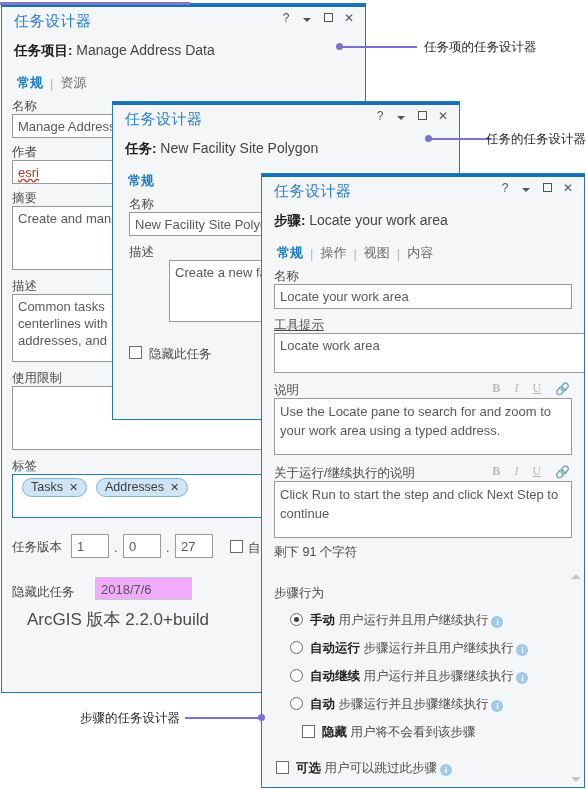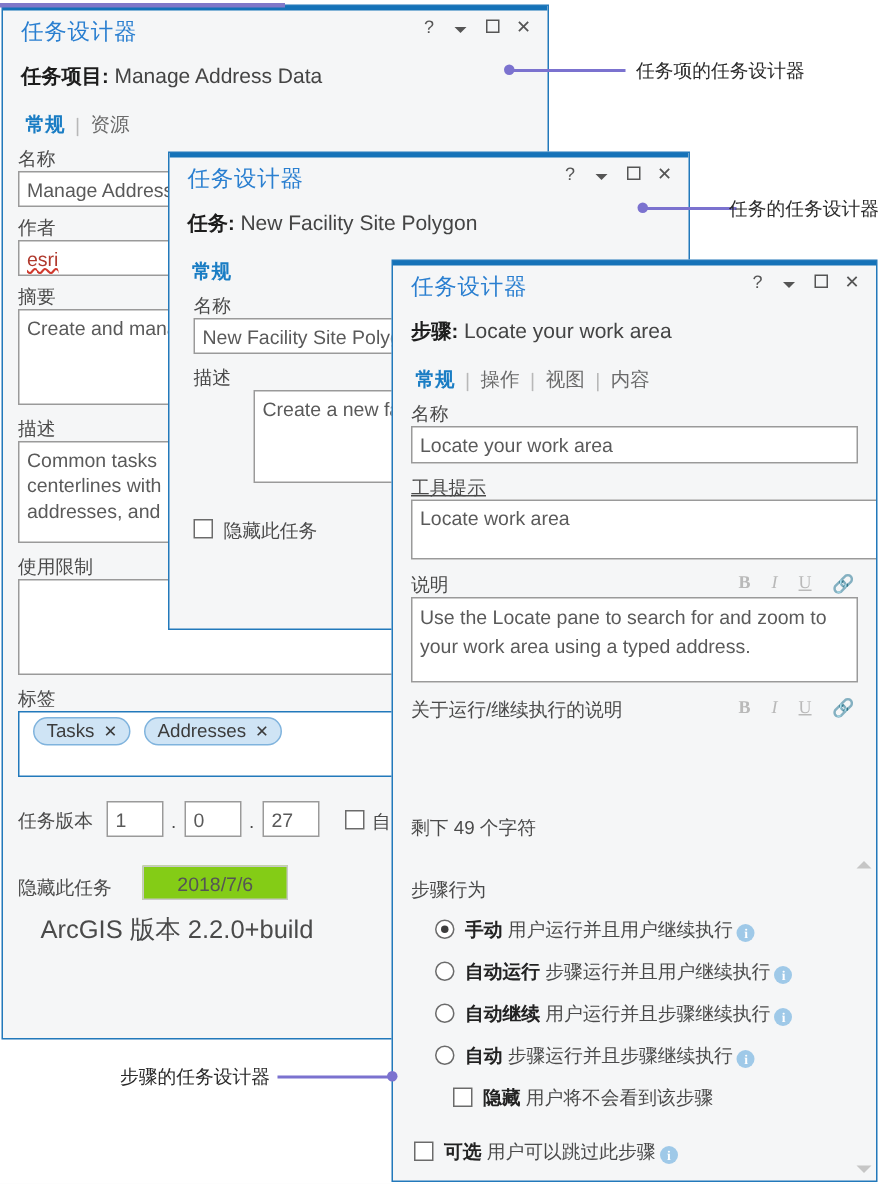--- a/index.html
+++ b/index.html
@@ -103,21 +103,21 @@
     border: 1px solid #9a9a9a;
     box-sizing: border-box;
     font-size: 13px;
     color: #5a5a5a;
     padding: 3px 5px;
     overflow: hidden;
     line-height: 17px;
     white-space: nowrap;
   }
   .fbox.multi { white-space: normal; }
-  .fbox.grey { background: #84cc16; border-color: #c8c8c8; color: #555; text-align: center; }
+  .fbox.grey { background: #f0abfc; border-color: #c8c8c8; color: #555; }
 
   
   .cbx {
     position: absolute;
     width: 13px; height: 13px;
     border: 1.5px solid #6b6b6b;
     background: #fff;
     box-sizing: border-box;
   }
   .rad {
@@ -378,22 +378,23 @@
     </div>
     <div class="fbox multi" style="left:12px; top:224px; width:298px; height:57px; line-height:19px;">Use the Locate pane to search for and zoom to your work area using a typed address.</div>
 
     <div class="flabel" style="left:12px; top:291px;">关于运行/继续执行的说明</div>
     <div class="rtb" style="right:14px; top:290px;">
       <span class="b">B</span>
       <span class="i">I</span>
       <span class="u">U</span>
       <span class="lk">🔗</span>
     </div>
-
-    <div class="hint" style="left:12px; top:370px;">剩下 49 个字符</div>
+    <div class="fbox multi" style="left:12px; top:307px; width:298px; height:57px; line-height:19px;">Click Run to start the step and click Next Step to continue</div>
+
+    <div class="hint" style="left:12px; top:370px;">剩下 91 个字符</div>
 
     <div class="sbar" style="right:2px; top:398px; height:212px;">
       <span class="ar up"></span>
       <span class="ar dn"></span>
     </div>
 
     <div class="flabel" style="left:12px; top:411px;">步骤行为</div>
 
     <div class="rad on" style="left:28px; top:439px;"></div>
     <div class="opt-text" style="left:48px; top:438px;">

